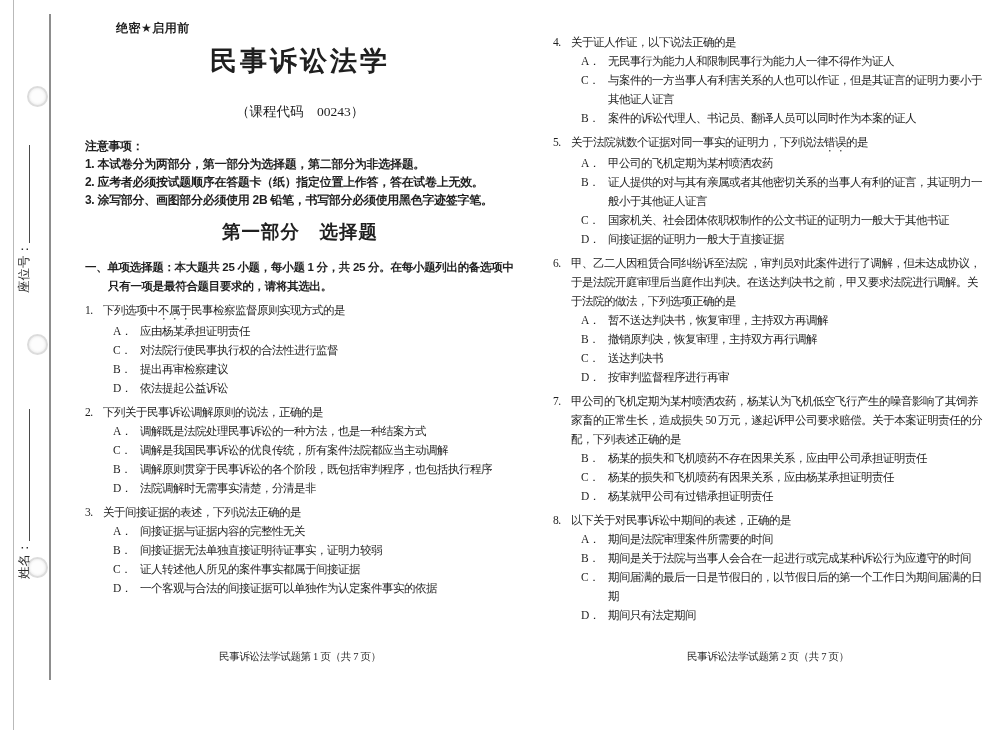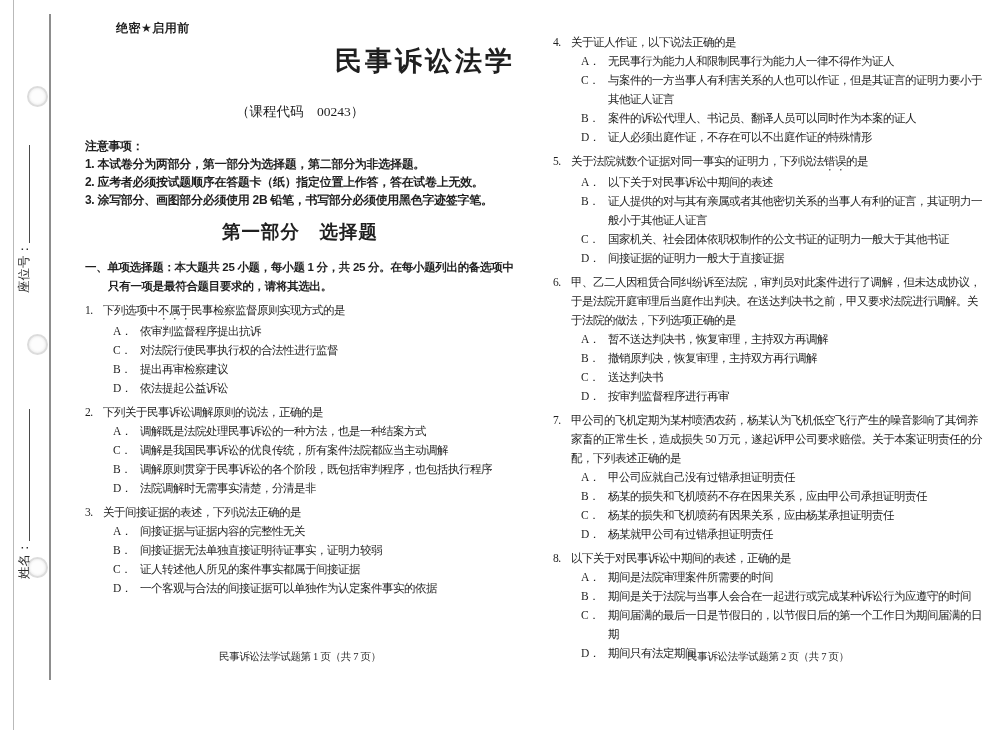--- a/index.html
+++ b/index.html
@@ -68,21 +68,21 @@
   .exam-title {
     margin-top: 14px;
     text-align: center;
     font-family: "Liberation Sans", "DejaVu Sans", sans-serif;
     font-weight: bold;
     font-size: 16.5px;
     letter-spacing: 0.5px;
   }
   .subject-title {
     margin-top: 6px;
-    text-align: right;
+    text-align: center;
     font-family: "Liberation Sans", "DejaVu Sans", sans-serif;
     font-weight: bold;
     font-size: 27px;
     letter-spacing: 3px;
   }
   .course-code {
     margin-top: 24px;
     text-align: center;
     font-size: 13.5px;
   }
@@ -174,21 +174,21 @@
           <div class="notice-item">3. 涂写部分、画图部分必须使用 2B 铅笔，书写部分必须使用黑色字迹签字笔。</div>
         </div>
     </div>
 
     <div class="section-title">第一部分　选择题</div>
     <div class="intro">一、单项选择题：本大题共 25 小题，每小题 1 分，共 25 分。在每小题列出的备选项中只有一项是最符合题目要求的，请将其选出。</div>
 
     <div id="questions-left" class="questions">
         <div class="question">
           <div class="q-stem"><span class="q-num">1.</span><span class="q-text">下列选项中<span class="em-dots">不属于</span>民事检察监督原则实现方式的是</span></div>
-          <div class="q-option"><span class="q-letter">A．</span><span>依审判监督程序提出抗诉</span></div>
+          <div class="q-option"><span class="q-letter">A．</span><span>应由杨某承担证明责任</span></div>
           <div class="q-option"><span class="q-letter">C．</span><span>对法院行使民事执行权的合法性进行监督</span></div>
           <div class="q-option"><span class="q-letter">B．</span><span>提出再审检察建议</span></div>
           <div class="q-option"><span class="q-letter">D．</span><span>依法提起公益诉讼</span></div>
         </div>
         <div class="question">
           <div class="q-stem"><span class="q-num">2.</span><span class="q-text">下列关于民事诉讼调解原则的说法，正确的是</span></div>
           <div class="q-option"><span class="q-letter">A．</span><span>调解既是法院处理民事诉讼的一种方法，也是一种结案方式</span></div>
           <div class="q-option"><span class="q-letter">C．</span><span>调解是我国民事诉讼的优良传统，所有案件法院都应当主动调解</span></div>
           <div class="q-option"><span class="q-letter">B．</span><span>调解原则贯穿于民事诉讼的各个阶段，既包括审判程序，也包括执行程序</span></div>
           <div class="q-option"><span class="q-letter">D．</span><span>法院调解时无需事实清楚，分清是非</span></div>
@@ -205,39 +205,37 @@
     <div class="footer">民事诉讼法学试题第 1 页（共 7 页）</div>
   </div>
 
   <div class="page page-right">
     <div id="questions-right" class="questions">
         <div class="question">
           <div class="q-stem"><span class="q-num">4.</span><span class="q-text">关于证人作证，以下说法正确的是</span></div>
           <div class="q-option"><span class="q-letter">A．</span><span>无民事行为能力人和限制民事行为能力人一律不得作为证人</span></div>
           <div class="q-option"><span class="q-letter">C．</span><span>与案件的一方当事人有利害关系的人也可以作证，但是其证言的证明力要小于其他证人证言</span></div>
           <div class="q-option"><span class="q-letter">B．</span><span>案件的诉讼代理人、书记员、翻译人员可以同时作为本案的证人</span></div>
-          <div class="q-option"><span class="q-letter">D．</span><span>证人必须出庭作证，不存在可以不出庭作证的特殊情形</span></div>
         </div>
         <div class="question">
           <div class="q-stem"><span class="q-num">5.</span><span class="q-text">关于法院就数个证据对同一事实的证明力，下列说法<span class="em-dots">错误</span>的是</span></div>
-          <div class="q-option"><span class="q-letter">A．</span><span>以下关于对民事诉讼中期间的表述</span></div>
+          <div class="q-option"><span class="q-letter">A．</span><span>甲公司的飞机定期为某村喷洒农药</span></div>
           <div class="q-option"><span class="q-letter">B．</span><span>证人提供的对与其有亲属或者其他密切关系的当事人有利的证言，其证明力一般小于其他证人证言</span></div>
           <div class="q-option"><span class="q-letter">C．</span><span>国家机关、社会团体依职权制作的公文书证的证明力一般大于其他书证</span></div>
           <div class="q-option"><span class="q-letter">D．</span><span>间接证据的证明力一般大于直接证据</span></div>
         </div>
         <div class="question">
           <div class="q-stem"><span class="q-num">6.</span><span class="q-text">甲、乙二人因租赁合同纠纷诉至法院 ，审判员对此案件进行了调解，但未达成协议，于是法院开庭审理后当庭作出判决。在送达判决书之前，甲又要求法院进行调解。关于法院的做法，下列选项正确的是</span></div>
           <div class="q-option"><span class="q-letter">A．</span><span>暂不送达判决书，恢复审理，主持双方再调解</span></div>
           <div class="q-option"><span class="q-letter">B．</span><span>撤销原判决，恢复审理，主持双方再行调解</span></div>
           <div class="q-option"><span class="q-letter">C．</span><span>送达判决书</span></div>
           <div class="q-option"><span class="q-letter">D．</span><span>按审判监督程序进行再审</span></div>
         </div>
         <div class="question">
           <div class="q-stem"><span class="q-num">7.</span><span class="q-text">甲公司的飞机定期为某村喷洒农药，杨某认为飞机低空飞行产生的噪音影响了其饲养家畜的正常生长，造成损失 50 万元，遂起诉甲公司要求赔偿。关于本案证明责任的分配，下列表述正确的是</span></div>
-          <div class="q-option"><span class="q-letter">A．</span><span>甲公司应就自己没有过错承担证明责任</span></div>
           <div class="q-option"><span class="q-letter">B．</span><span>杨某的损失和飞机喷药不存在因果关系，应由甲公司承担证明责任</span></div>
           <div class="q-option"><span class="q-letter">C．</span><span>杨某的损失和飞机喷药有因果关系，应由杨某承担证明责任</span></div>
           <div class="q-option"><span class="q-letter">D．</span><span>杨某就甲公司有过错承担证明责任</span></div>
         </div>
         <div class="question">
           <div class="q-stem"><span class="q-num">8.</span><span class="q-text">以下关于对民事诉讼中期间的表述，正确的是</span></div>
           <div class="q-option"><span class="q-letter">A．</span><span>期间是法院审理案件所需要的时间</span></div>
           <div class="q-option"><span class="q-letter">B．</span><span>期间是关于法院与当事人会合在一起进行或完成某种诉讼行为应遵守的时间</span></div>
           <div class="q-option"><span class="q-letter">C．</span><span>期间届满的最后一日是节假日的，以节假日后的第一个工作日为期间届满的日期</span></div>
           <div class="q-option"><span class="q-letter">D．</span><span>期间只有法定期间</span></div>

